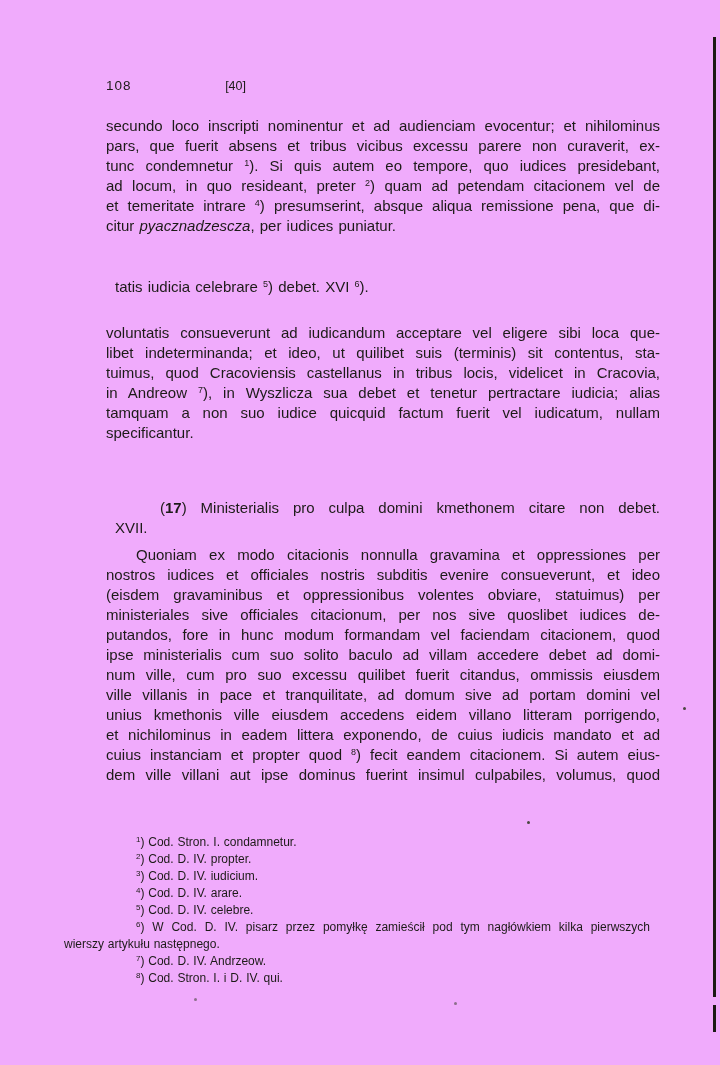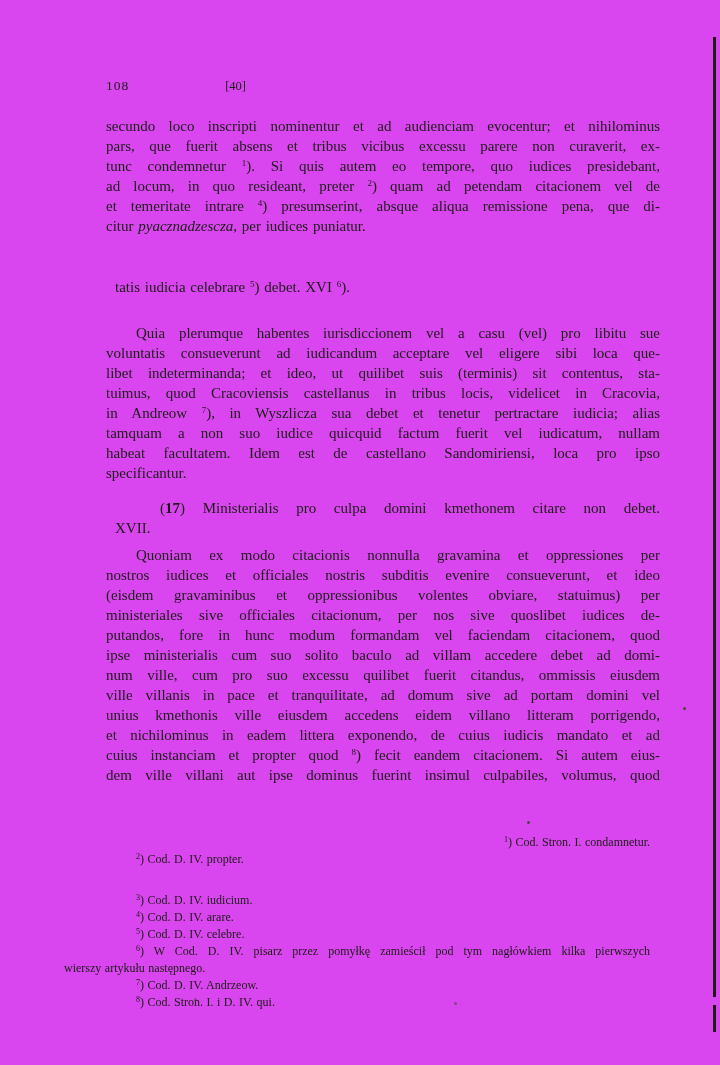--- a/index.html
+++ b/index.html
@@ -1,20 +1,20 @@
 <!DOCTYPE html>
 <html><head>
 <meta charset="utf-8">
 <style>
   html,body{margin:0;padding:0;background:#ffffff;}
   .page{
     position:relative;
     width:720px;height:1065px;
-    background:#d946ef;
-    font-family:Liberation Serif, serif;
+    background:#f0abfc;
+    font-family:Liberation Sans, sans-serif;
     color:#1d1b18;
     overflow:hidden;
   }
   
   .header-row{
     position:absolute;top:78px;left:106px;width:554px;
     display:flex;align-items:baseline;
     font-size:12.5px;line-height:16px;
   }
   .page-number{width:70px;font-size:13.5px;letter-spacing:1px;}
@@ -55,27 +55,25 @@
         <div class="line j">pars, que fuerit absens et tribus vicibus excessu parere non curaverit, ex-</div>
         <div class="line j">tunc condemnetur <sup>1</sup>). Si quis autem eo tempore, quo iudices presidebant,</div>
         <div class="line j">ad locum, in quo resideant, preter <sup>2</sup>) quam ad petendam citacionem vel de</div>
         <div class="line j">et temeritate intrare <sup>4</sup>) presumserint, absque aliqua remissione pena, que di-</div>
         <div class="line">citur <i>pyacznadzescza</i>, per iudices puniatur.</div>
       </div>
       <div class="block" style="top: 277px;">
         <div class="line" style="padding-left: 9px;">tatis iudicia celebrare <sup>5</sup>) debet. XVI <sup>6</sup>).</div>
       </div>
       <div class="block" style="top: 323px;">
-        <div class="line j" style="padding-left: 30px;">Quia plerumque habentes iurisdiccionem vel a casu (vel) pro libitu sue</div>
         <div class="line j">voluntatis consueverunt ad iudicandum acceptare vel eligere sibi loca que-</div>
         <div class="line j">libet indeterminanda; et ideo, ut quilibet suis (terminis) sit contentus, sta-</div>
         <div class="line j">tuimus, quod Cracoviensis castellanus in tribus locis, videlicet in Cracovia,</div>
         <div class="line j">in Andreow <sup>7</sup>), in Wyszlicza sua debet et tenetur pertractare iudicia; alias</div>
         <div class="line j">tamquam a non suo iudice quicquid factum fuerit vel iudicatum, nullam</div>
-        <div class="line j">habeat facultatem. Idem est de castellano Sandomiriensi, loca pro ipso</div>
         <div class="line">specificantur.</div>
       </div>
       <div class="block" style="top: 498px;">
         <div class="line j" style="padding-left: 54px;">(<b>17</b>) Ministerialis pro culpa domini kmethonem citare non debet.</div>
         <div class="line" style="padding-left: 9px;">XVII.</div>
       </div>
       <div class="block" style="top: 545px;">
         <div class="line j" style="padding-left: 30px;">Quoniam ex modo citacionis nonnulla gravamina et oppressiones per</div>
         <div class="line j">nostros iudices et officiales nostris subditis evenire consueverunt, et ideo</div>
         <div class="line j">(eisdem gravaminibus et oppressionibus volentes obviare, statuimus) per</div>
@@ -86,27 +84,27 @@
         <div class="line j">ville villanis in pace et tranquilitate, ad domum sive ad portam domini vel</div>
         <div class="line j">unius kmethonis ville eiusdem accedens eidem villano litteram porrigendo,</div>
         <div class="line j">et nichilominus in eadem littera exponendo, de cuius iudicis mandato et ad</div>
         <div class="line j">cuius instanciam et propter quod <sup>8</sup>) fecit eandem citacionem. Si autem eius-</div>
         <div class="line j">dem ville villani aut ipse dominus fuerint insimul culpabiles, volumus, quod</div>
       </div>
     </div>
 
   <div class="footnotes">
       <div>
-        <div class="line" style="padding-left: 72px; text-align: right;"><sup>1</sup>) Cod. Stron. I. condamnetur.</div>
+        <div class="line" style="padding-left: 72px;"><sup>1</sup>) Cod. Stron. I. condamnetur.</div>
       </div>
       <div>
         <div class="line" style="padding-left: 72px;"><sup>2</sup>) Cod. D. IV. propter.</div>
       </div>
       <div>
-        <div class="line" style="padding-left: 72px; margin-top: 24px;"><sup>3</sup>) Cod. D. IV. iudicium.</div>
+        <div class="line" style="padding-left: 72px;"><sup>3</sup>) Cod. D. IV. iudicium.</div>
       </div>
       <div>
         <div class="line" style="padding-left: 72px;"><sup>4</sup>) Cod. D. IV. arare.</div>
       </div>
       <div>
         <div class="line" style="padding-left: 72px;"><sup>5</sup>) Cod. D. IV. celebre.</div>
       </div>
       <div>
         <div class="line j" style="padding-left: 72px;"><sup>6</sup>) W Cod. D. IV. pisarz przez pomyłkę zamieścił pod tym nagłówkiem kilka pierwszych</div>
         <div class="line">wierszy artykułu następnego.</div>

